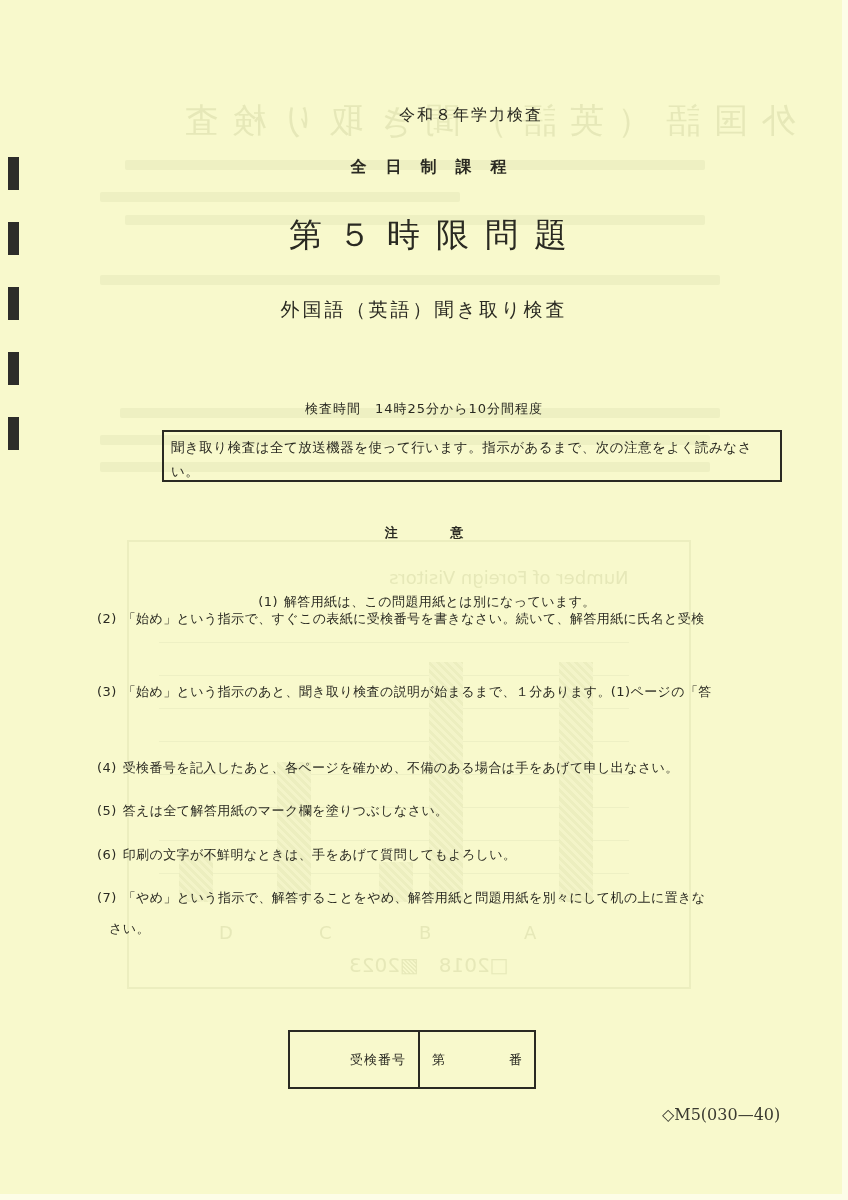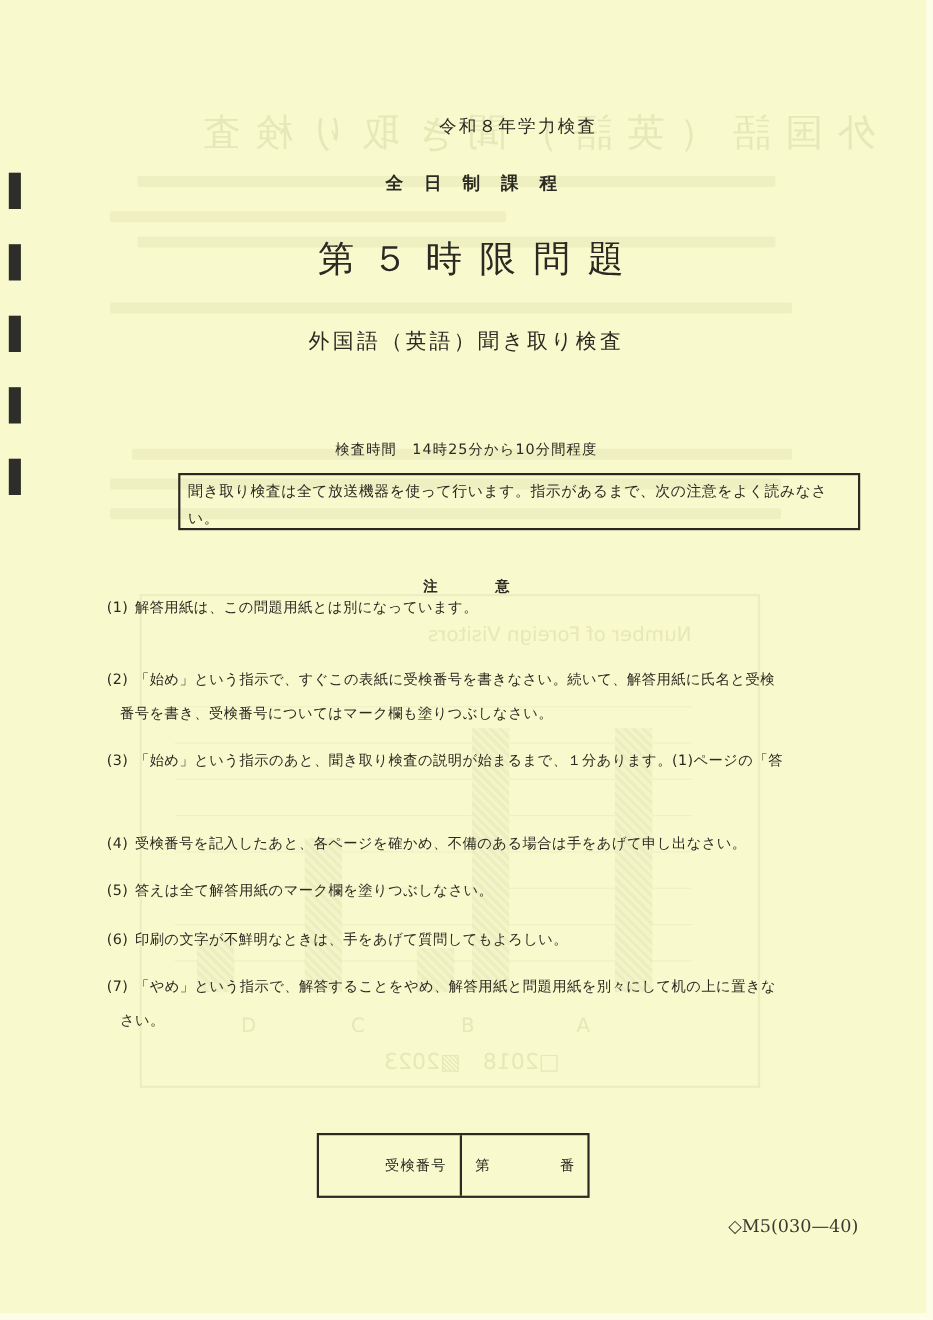--- a/index.html
+++ b/index.html
@@ -108,26 +108,25 @@
   <div class="center t-subject">外国語（英語）聞き取り検査</div>
   <div class="center t-time">検査時間　14時25分から10分間程度</div>
 
   <div class="notice-box">聞き取り検査は全て放送機器を使って行います。指示があるまで、次の注意をよく読みなさい。</div>
 
   <div class="center caution-title">
     <span>注</span>
     <span>意</span>
   </div>
 
-  <div class="item" style="top:537px;">
+  <div class="item" style="top:586px;text-align:center;">
     <span class="num">(1)</span><span>解答用紙は、この問題用紙とは別になっています。</span>
   </div>
   <div class="item" style="top:603px;">
     <span class="num">(2)</span><span>「始め」という指示で、すぐこの表紙に受検番号を書きなさい。続いて、解答用紙に氏名と受検</span>
-    <div class="cont">番号を書き、受検番号についてはマーク欄も塗りつぶしなさい。</div>
   </div>
   <div class="item" style="top:676px;">
     <span class="num">(3)</span><span>「始め」という指示のあと、聞き取り検査の説明が始まるまで、１分あります。(1)ページの「答</span>
   </div>
   <div class="item" style="top:752px;">
     <span class="num">(4)</span><span>受検番号を記入したあと、各ページを確かめ、不備のある場合は手をあげて申し出なさい。</span>
   </div>
   <div class="item" style="top:795px;">
     <span class="num">(5)</span><span>答えは全て解答用紙のマーク欄を塗りつぶしなさい。</span>
   </div>

